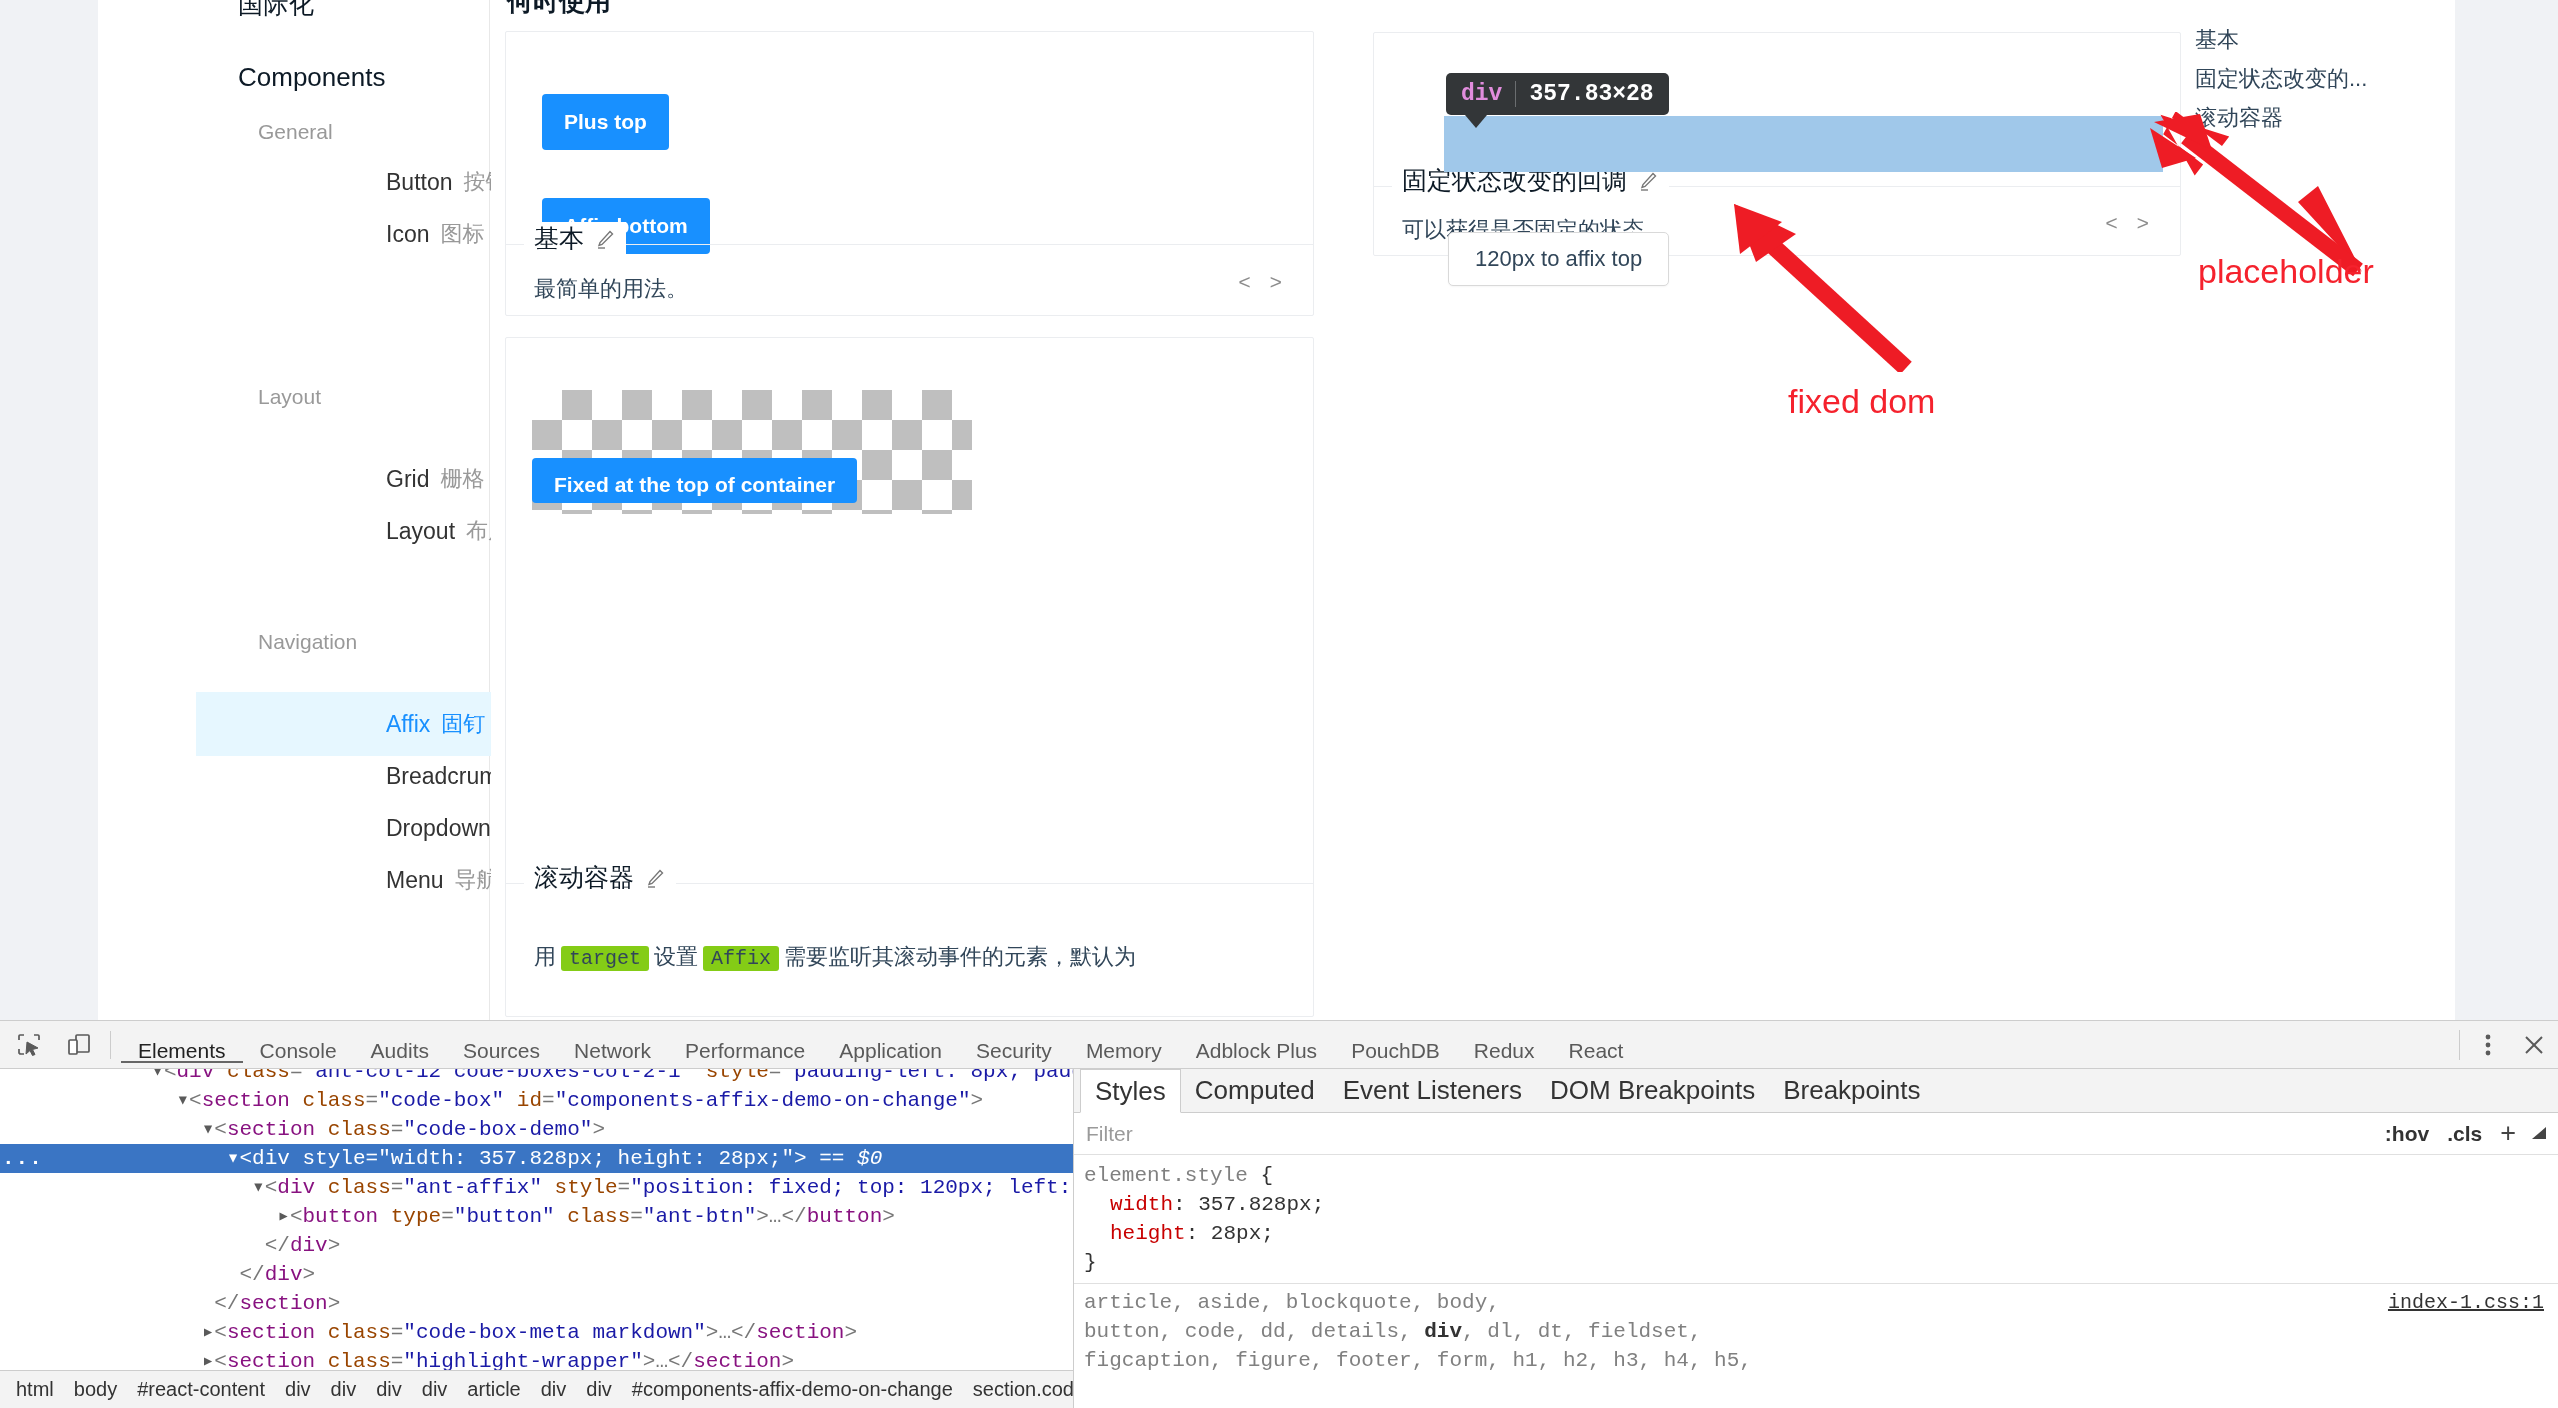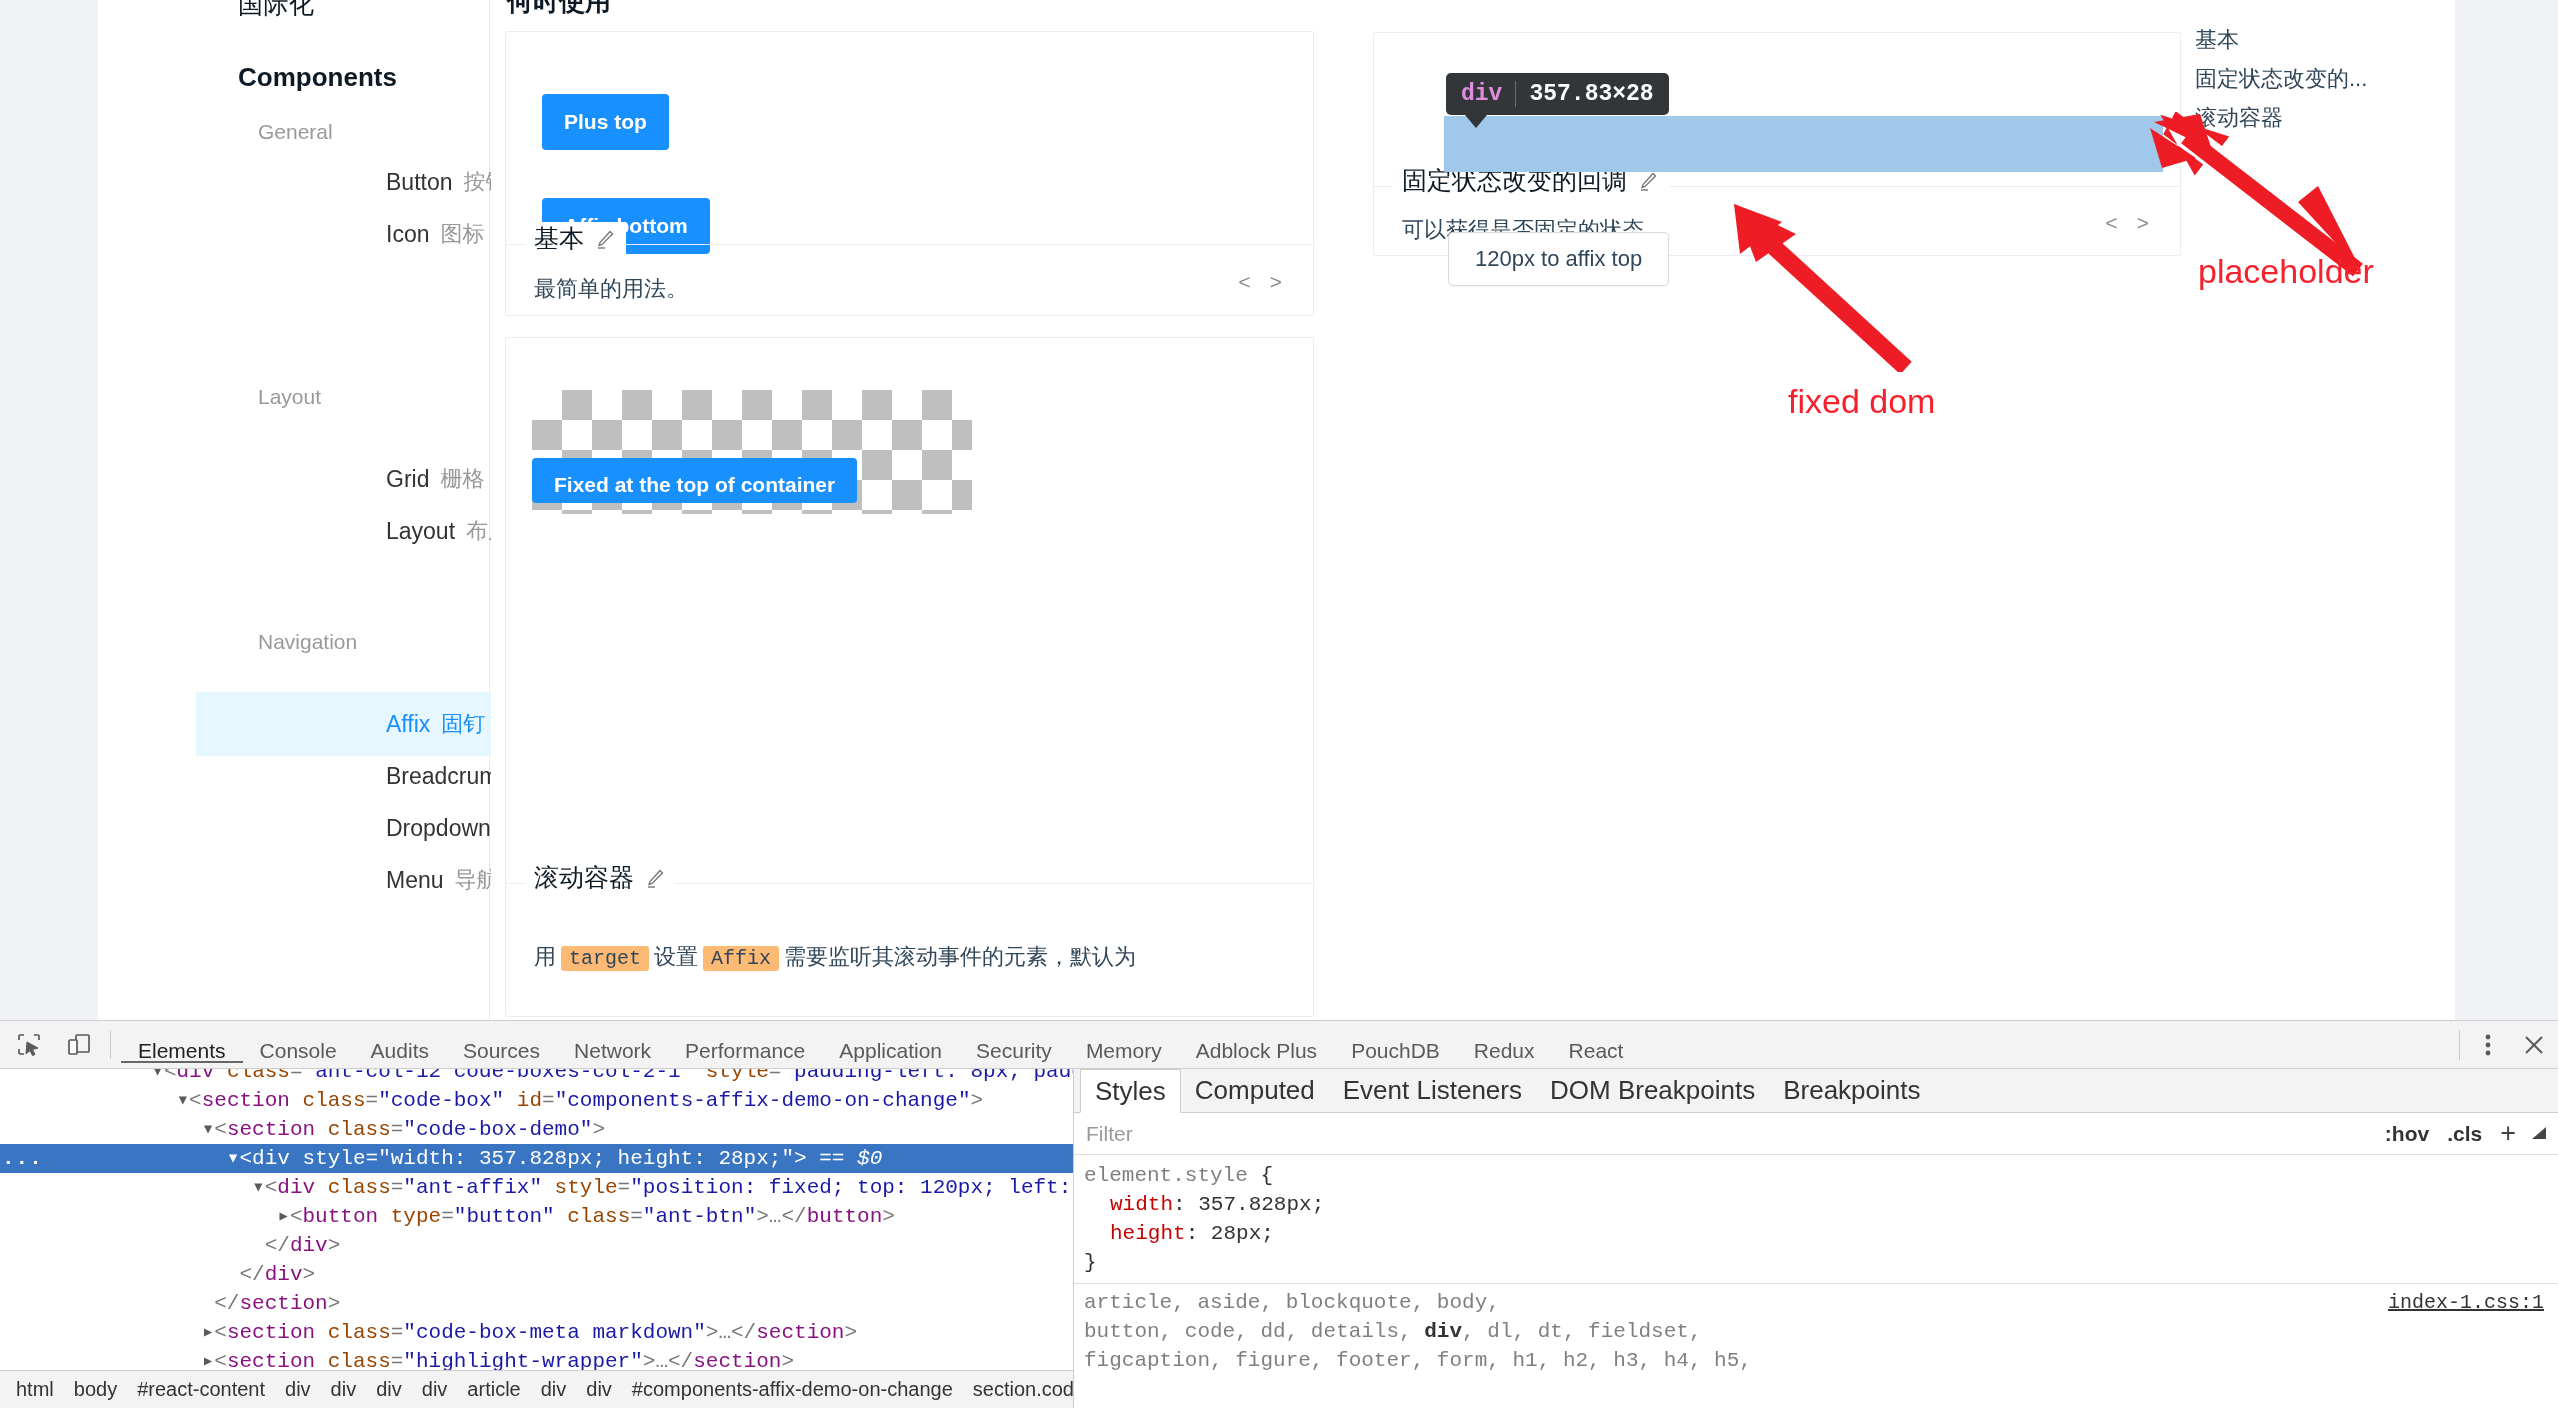--- a/index.html
+++ b/index.html
@@ -34,21 +34,21 @@
     position: absolute; left: 98px; top: 0; width: 392px; height: 1020px;
     background: #fff; border-right: 1px solid #e8e8e8;
   }
   .sb-partial-title {
     position: absolute; left: 140px; top: -12px;
     font-size: 25px; color: #0d1a26; font-weight: 400;
     letter-spacing: .5px;
   }
   .sb-header {
     position: absolute; left: 140px; top: 62px;
-    font-size: 26px; font-weight: 700; color: #0d1a26;
+    font-size: 26px; font-weight: 400; color: #0d1a26;
   }
   .sb-chevron {
     position: absolute; left: 430px; top: 68px;
     width: 20px; height: 20px; color: #444;
   }
   .sb-chevron svg { display:block; }
 
   .sb-group {
     position: absolute; left: 160px;
     font-size: 21px; color: #999; font-weight: 400;
@@ -145,21 +145,21 @@
     background: #1890ff; color: #fff;
     border: none; border-radius: 4px;
     font-size: 21px; font-weight: 700;
     padding: 0 22px; height: 45px; line-height: 53px;
     font-family: "Liberation Sans", sans-serif;
     white-space: nowrap; cursor: pointer;
   }
 
   .inline-code {
     display: inline-block;
-    background: #fdba74;
+    background: #84cc16;
     border-radius: 3px;
     padding: 1px 8px;
     font-family: "Liberation Mono", monospace;
     font-size: 20px;
     color: #314659;
     margin: 8px 5px;
   }
 
   
   #toc {

